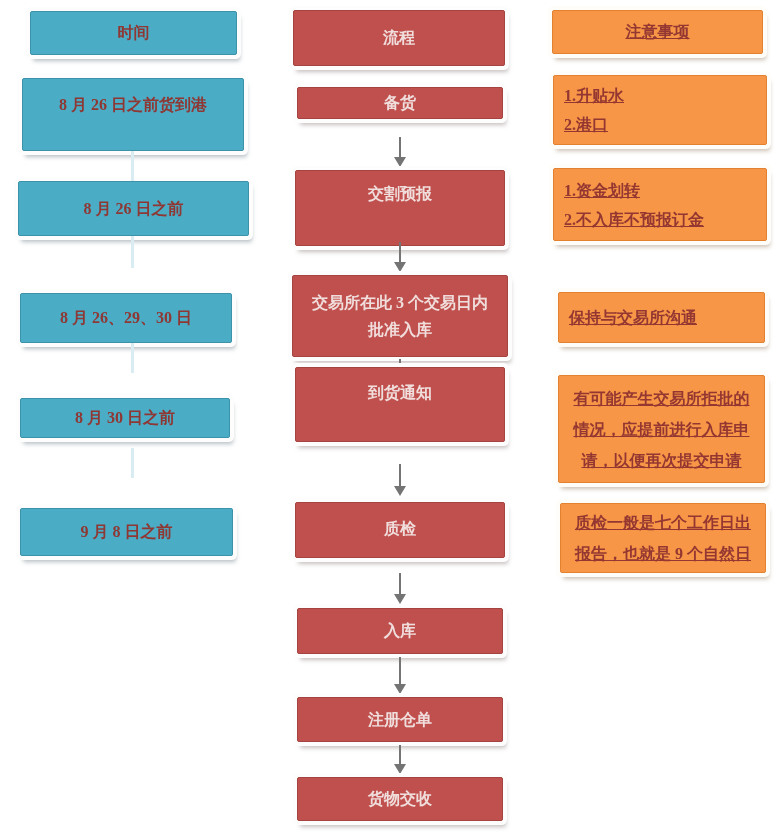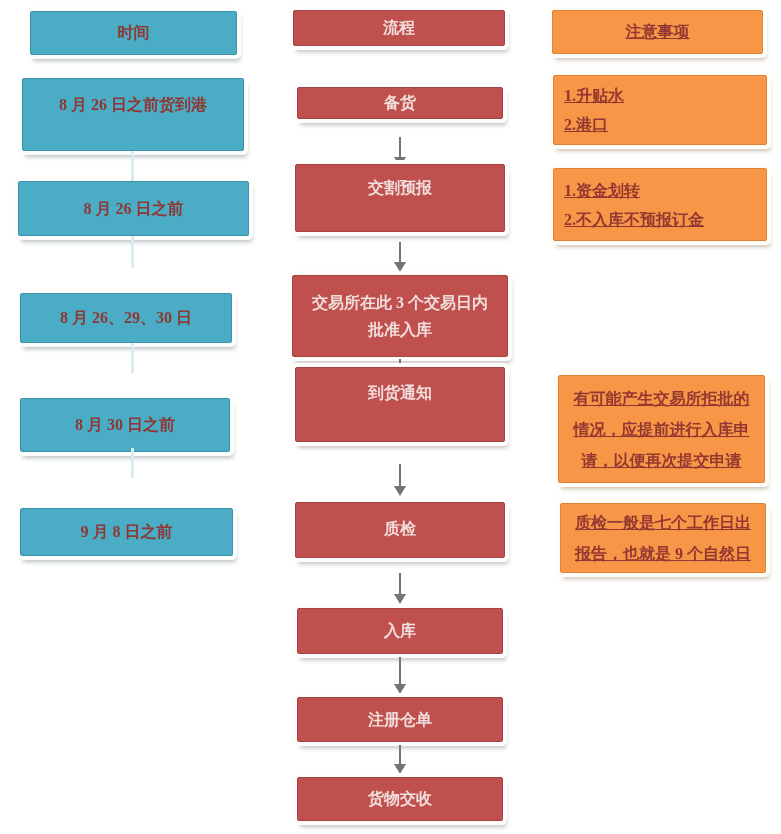--- a/index.html
+++ b/index.html
@@ -76,36 +76,36 @@
 <div id="canvas">
 
   <div class="box time-box" style="left:30px;top:11px;width:207px;height:44px">时间</div>
 
   <div class="box time-box v-top" style="left:22px;top:78px;width:222px;height:73px;padding-top:15px">8 月 26 日之前货到港</div>
 
   <div class="box time-box" style="left:18px;top:181px;width:231px;height:55px">8 月 26 日之前</div>
 
   <div class="box time-box" style="left:20px;top:293px;width:212px;height:50px">8 月 26、29、30 日</div>
 
-  <div class="box time-box" style="left:20px;top:398px;width:210px;height:54px">8 月 30 日之前</div>
+  <div class="box time-box" style="left:20px;top:398px;width:210px;height:40px">8 月 30 日之前</div>
 
   <div class="box time-box" style="left:20px;top:508px;width:213px;height:48px">9 月 8 日之前</div>
 
   <div class="time-connector" style="left:131px;top:151px;height:30px"></div>
   <div class="time-connector" style="left:131px;top:236px;height:32px"></div>
   <div class="time-connector" style="left:131px;top:343px;height:30px"></div>
   <div class="time-connector" style="left:131px;top:448px;height:30px"></div>
 
-  <div class="box process-box" style="left:293px;top:10px;width:212px;height:36px">流程</div>
+  <div class="box process-box" style="left:293px;top:10px;width:212px;height:56px">流程</div>
 
   <div class="box process-box" style="left:297px;top:87px;width:206px;height:32px">备货</div>
 
   <div class="arrow" style="left:399px;top:137px;height:20px"></div>
 
-  <div class="box process-box v-top" style="left:295px;top:164px;width:210px;height:68px;padding-top:12px">交割预报</div>
+  <div class="box process-box v-top" style="left:295px;top:170px;width:210px;height:76px;padding-top:12px">交割预报</div>
 
   <div class="arrow" style="left:399px;top:242px;height:20px"></div>
 
   <div class="box process-box lh-m3" style="left:292px;top:275px;width:216px;height:82px">交易所在此 3 个交易日内
 批准入库</div>
 
   <div class="arrow" style="left:399px;top:359px;height:13px"></div>
 
   <div class="box process-box v-top" style="left:295px;top:367px;width:210px;height:75px;padding-top:14px">到货通知</div>
 
@@ -126,20 +126,21 @@
   <div class="box process-box" style="left:297px;top:777px;width:206px;height:44px">货物交收</div>
 
   <div class="box notes-box" style="left:552px;top:10px;width:211px;height:44px">注意事项</div>
 
   <div class="box notes-box left-align lh-lg" style="left:553px;top:75px;width:214px;height:70px">1.升贴水
 2.港口</div>
 
   <div class="box notes-box left-align lh-lg" style="left:553px;top:168px;width:214px;height:73px">1.资金划转
 2.不入库不预报订金</div>
 
+  <div class="box notes-box left-align" style="left:558px;top:292px;width:207px;height:51px">保持与交易所沟通</div>
 
   <div class="box notes-box lh-xl" style="left:558px;top:375px;width:207px;height:108px">有可能产生交易所拒批的
 情况，应提前进行入库申
 请，以便再次提交申请</div>
 
   <div class="box notes-box lh-xl" style="left:560px;top:503px;width:206px;height:70px">质检一般是七个工作日出
 报告，也就是 9 个自然日</div>
 
 </div>
 

